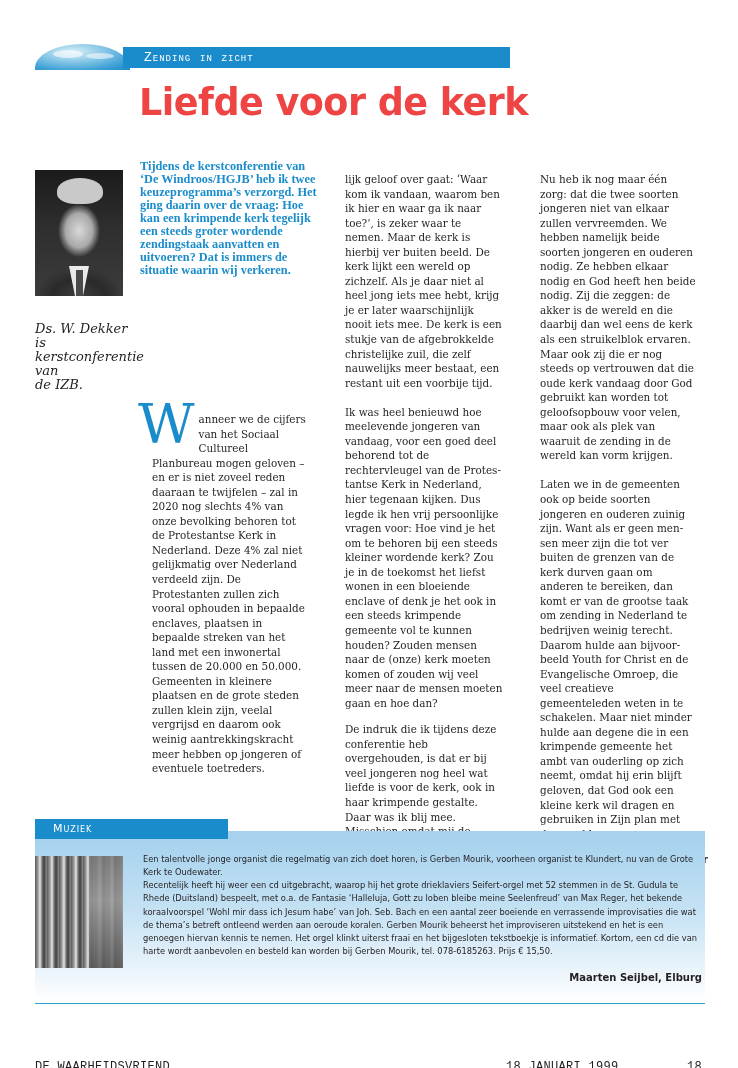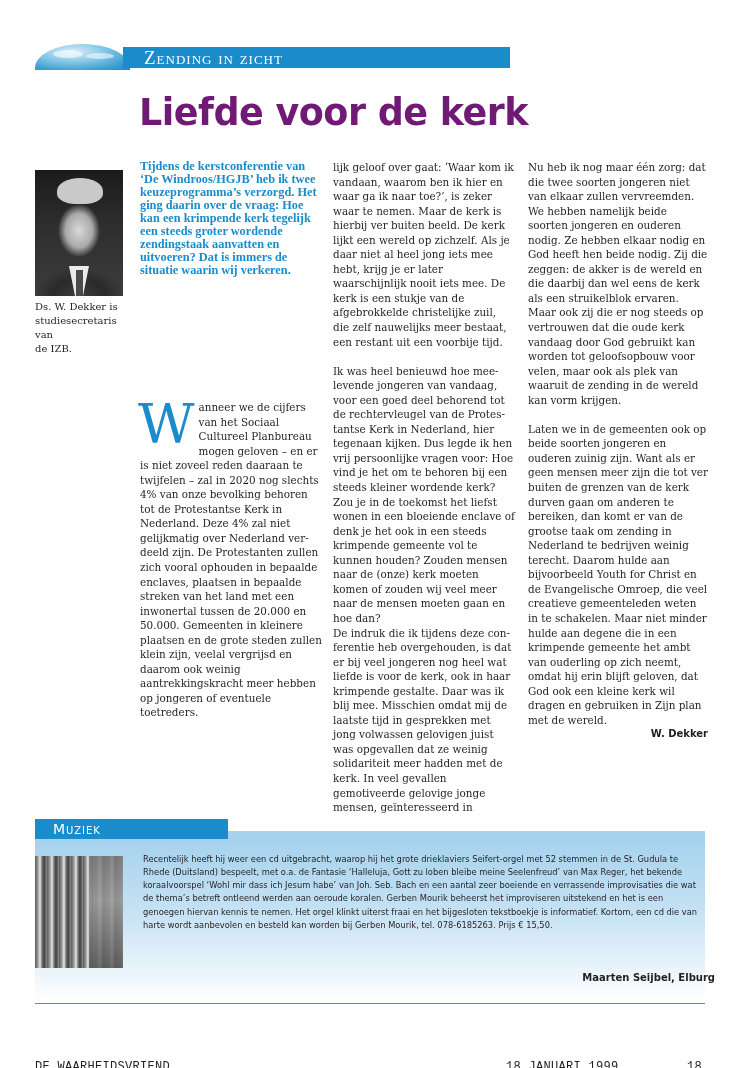--- a/index.html
+++ b/index.html
@@ -4,58 +4,58 @@
 <style>
   html, body { margin:0; padding:0; }
   body { width:738px; height:1068px; background:#ffffff; position:relative; overflow:hidden; font-family:"DejaVu Serif", serif; color:#231f20; }
   .abs { position:absolute; }
 
   
   .globe { left:35px; top:44px; width:95px; height:26px; border-radius:60px 60px 0 0 / 30px 30px 0 0;
            background: radial-gradient(ellipse at 40% 30%, #d8eef8 0%, #8fcbe8 35%, #3a9fd4 75%, #1c88c6 100%); overflow:hidden; }
   .globe:after { content:""; position:absolute; left:18px; top:6px; width:30px; height:8px; background:rgba(255,255,255,0.6); border-radius:50%; box-shadow: 32px 2px 0 -1px rgba(255,255,255,0.55); }
   .section-bar { left:123px; top:47px; width:387px; height:21px; background:#1a8ccb; }
-  .section-label { left:144px; top:48px; font-family:Liberation Serif, serif; font-size:19px; letter-spacing:1px; color:#ffffff; font-variant:small-caps; line-height:19px; }
-  .title { left:139px; top:88px; font-family:"DejaVu Sans", sans-serif; font-weight:bold; font-size:36.5px; color:#701a75; letter-spacing:-0.5px; line-height:50px; }
+  .section-label { left:144px; top:48px; font-family:Liberation Mono, monospace; font-size:13px; letter-spacing:1px; color:#ffffff; font-variant:small-caps; line-height:19px; }
+  .title { left:139px; top:78px; font-family:"DejaVu Sans", sans-serif; font-weight:bold; font-size:36.5px; color:#ef4444; letter-spacing:-0.5px; line-height:50px; }
 
   
   .portrait { left:35px; top:170px; width:88px; height:126px; background:
       radial-gradient(ellipse 30px 38px at 50% 48%, #d9d9d9 0%, #a9a9a9 45%, transparent 70%),
       radial-gradient(ellipse 44px 28px at 50% 100%, #3d3d3d 0%, #2a2a2a 60%, transparent 100%),
       linear-gradient(180deg, #1b1b1b 0%, #2e2e2e 45%, #3c3c3c 100%); }
   .portrait .hair { position:absolute; left:22px; top:8px; width:46px; height:26px; border-radius:50% 50% 40% 40%; background:#c9c9c9; }
   .portrait .collar { position:absolute; left:34px; top:96px; width:20px; height:30px; background:#eaeaea; clip-path:polygon(0 0,100% 0,70% 100%,30% 100%); }
   .portrait .tie { position:absolute; left:41px; top:100px; width:7px; height:26px; background:#4a4a4a; }
-  .caption { left:35px; top:300px; width:100px; font-size:10px; line-height:14px; color:#231f20; }
+  .caption { left:35px; top:322px; width:100px; font-style:italic; font-size:13px; line-height:14px; color:#231f20; }
 
   
   .lead { left:140px; top:160px; width:184px; font-family:Liberation Serif, serif; font-weight:bold; font-size:12.3px; line-height:13px; color:#1a8ccb; }
 
   
   .col { font-size:10.4px; line-height:14.55px; color:#231f20; }
-  .col p { margin:0; }
+  .col p { margin:12px; }
   .col p + p.gap { margin-top:14.55px; }
   .col1 { left:140px; top:400px; width:183px; }
   .col2 { left:333px; top:160px; width:182px; }
   .col3 { left:528px; top:160px; width:180px; }
   .dropcap { float:left; font-size:55px; line-height:44px; color:#1a8ccb; margin:2px 4px -2px -2px; font-family:"DejaVu Serif", serif; }
   .signature { text-align:right; font-family:"DejaVu Sans", sans-serif; font-weight:bold; font-size:10px; }
 
   
   .muziek-bar { left:35px; top:819px; width:193px; height:20px; background:#1a8ccb; }
-  .muziek-label { left:53px; top:820px; font-family:"DejaVu Sans", sans-serif; font-size:14px; letter-spacing:1px; color:#ffffff; font-variant:small-caps; line-height:18px; }
+  .muziek-label { left:53px; top:820px; font-family:"DejaVu Sans", sans-serif; font-size:11px; letter-spacing:1px; color:#ffffff; font-variant:small-caps; line-height:18px; }
   .muziek-panel { left:35px; top:839px; width:670px; height:162px; background:linear-gradient(180deg, #a6d2ee 0%, #c6e2f4 45%, #eef6fc 85%, #ffffff 100%); }
   .muziek-bar-ext { left:228px; top:831px; width:477px; height:8px; background:#a6d2ee; }
   .organ { left:35px; top:856px; width:88px; height:112px; background:
       repeating-linear-gradient(90deg, #5a5a5a 0px, #9c9c9c 3px, #e6e6e6 5px, #7a7a7a 7px, #3e3e3e 9px, #8e8e8e 12px);
       }
   .organ:after { content:""; position:absolute; right:0; top:0; width:34px; height:112px; background:linear-gradient(180deg,#7b7b7b,#9a9a9a 40%,#5b5b5b); opacity:0.85; }
   .muziek-text { left:143px; top:853px; width:555px; font-family:"DejaVu Sans", sans-serif; font-size:8.3px; line-height:13.15px; color:#231f20; }
   .muziek-text p { margin:0; }
-  .muziek-author { right:23px; top:972px; font-family:"DejaVu Sans", sans-serif; font-weight:bold; font-size:10px; color:#231f20;margin-left:44px; }
+  .muziek-author { right:36px; top:972px; font-family:"DejaVu Sans", sans-serif; font-weight:bold; font-size:10px; color:#231f20;margin-left:44px; }
 
   
   .footer-line { left:35px; top:1003px; width:670px; height:1px; background:#2aa6c9; }
   .footer { top:1060px; font-family:Liberation Mono, monospace; font-size:12px; letter-spacing:0.3px; color:#231f20; }
   .footer-left { left:35px; }
   .footer-date { left:506px; }
   .footer-page { right:36px; }
 </style>
 </head>
 <body>
@@ -65,21 +65,21 @@
 <div class="abs section-label">Zending in zicht</div>
 <h1 class="abs title" style="margin:0;">Liefde voor de kerk</h1>
 
 <div class="abs portrait">
   <div class="hair"></div>
   <div class="collar"></div>
   <div class="tie"></div>
 </div>
 <div class="abs caption">
   <div>Ds. W. Dekker is</div>
-  <div>studiesecretaris van</div>
+  <div>kerstconferentie van</div>
   <div>de IZB.</div>
 </div>
 
 <div class="abs lead">Tijdens de kerstconferentie van ‘De Windroos/HGJB’ heb ik twee keuzeprogramma’s verzorgd. Het ging daarin over de vraag: Hoe kan een krimpende kerk tegelijk een steeds groter wordende zendingstaak aanvatten en uitvoeren? Dat is immers de situatie waarin wij verkeren.</div>
 
 <div class="abs col col1">
   <span class="dropcap">W</span>
   <p>anneer we de cijfers van het Sociaal Cultureel Planbureau mogen geloven – en er is niet zoveel reden daaraan te twijfelen – zal in 2020 nog slechts 4% van onze bevolking behoren tot de Protestantse Kerk in Nederland. Deze 4% zal niet gelijkmatig over Nederland ver­deeld zijn. De Protestanten zullen zich vooral ophouden in bepaalde enclaves, plaatsen in bepaalde streken van het land met een inwo­nertal tussen de 20.000 en 50.000. Gemeenten in kleinere plaatsen en de grote steden zullen klein zijn, veelal vergrijsd en daarom ook weinig aantrekkingskracht meer hebben op jongeren of eventuele toetreders.</p>
 </div>
 
@@ -94,20 +94,21 @@
   <p class="gap">Laten we in de gemeenten ook op beide soorten jongeren en ouderen zuinig zijn. Want als er geen men­sen meer zijn die tot ver buiten de grenzen van de kerk durven gaan om anderen te bereiken, dan komt er van de grootse taak om zending in Nederland te bedrijven weinig terecht. Daarom hulde aan bijvoor­beeld Youth for Christ en de Evangelische Omroep, die veel cre­atieve gemeenteleden weten in te schakelen. Maar niet minder hulde aan degene die in een krimpende gemeente het ambt van ouderling op zich neemt, omdat hij erin blijft geloven, dat God ook een kleine kerk wil dragen en gebruiken in Zijn plan met de wereld.</p>
   <div class="signature">W. Dekker</div>
 </div>
 
 <div class="abs muziek-bar-ext"></div>
 <div class="abs muziek-panel"></div>
 <div class="abs muziek-bar"></div>
 <div class="abs muziek-label">Muziek</div>
 <div class="abs organ"></div>
 <div class="abs muziek-text">
+  <p>Een talentvolle jonge organist die regelmatig van zich doet horen, is Gerben Mourik, voorheen organist te Klundert, nu van de Grote Kerk te Oudewater.</p>
   <p>Recentelijk heeft hij weer een cd uitgebracht, waarop hij het grote drieklaviers Seifert-orgel met 52 stemmen in de St. Gudula te Rhede (Duitsland) bespeelt, met o.a. de Fantasie ‘Halleluja, Gott zu loben bleibe meine Seelenfreud’ van Max Reger, het bekende koraalvoorspel ‘Wohl mir dass ich Jesum habe’ van Joh. Seb. Bach en een aantal zeer boeiende en verrassende improvisaties die wat de thema’s betreft ontleend werden aan oeroude koralen. Gerben Mourik beheerst het improviseren uitstekend en het is een genoegen hiervan kennis te nemen. Het orgel klinkt uiterst fraai en het bijgesloten tekstboekje is informatief. Kortom, een cd die van harte wordt aanbevolen en besteld kan worden bij Gerben Mourik, tel. 078-6185263. Prijs € 15,50.</p>
 </div>
 <div class="abs muziek-author">Maarten Seijbel, Elburg</div>
 
 <div class="abs footer-line"></div>
 <div class="abs footer footer-left">DE WAARHEIDSVRIEND</div>
 <div class="abs footer footer-date">18 JANUARI 1999</div>
 <div class="abs footer footer-page">18</div>
 
 </body></html>

